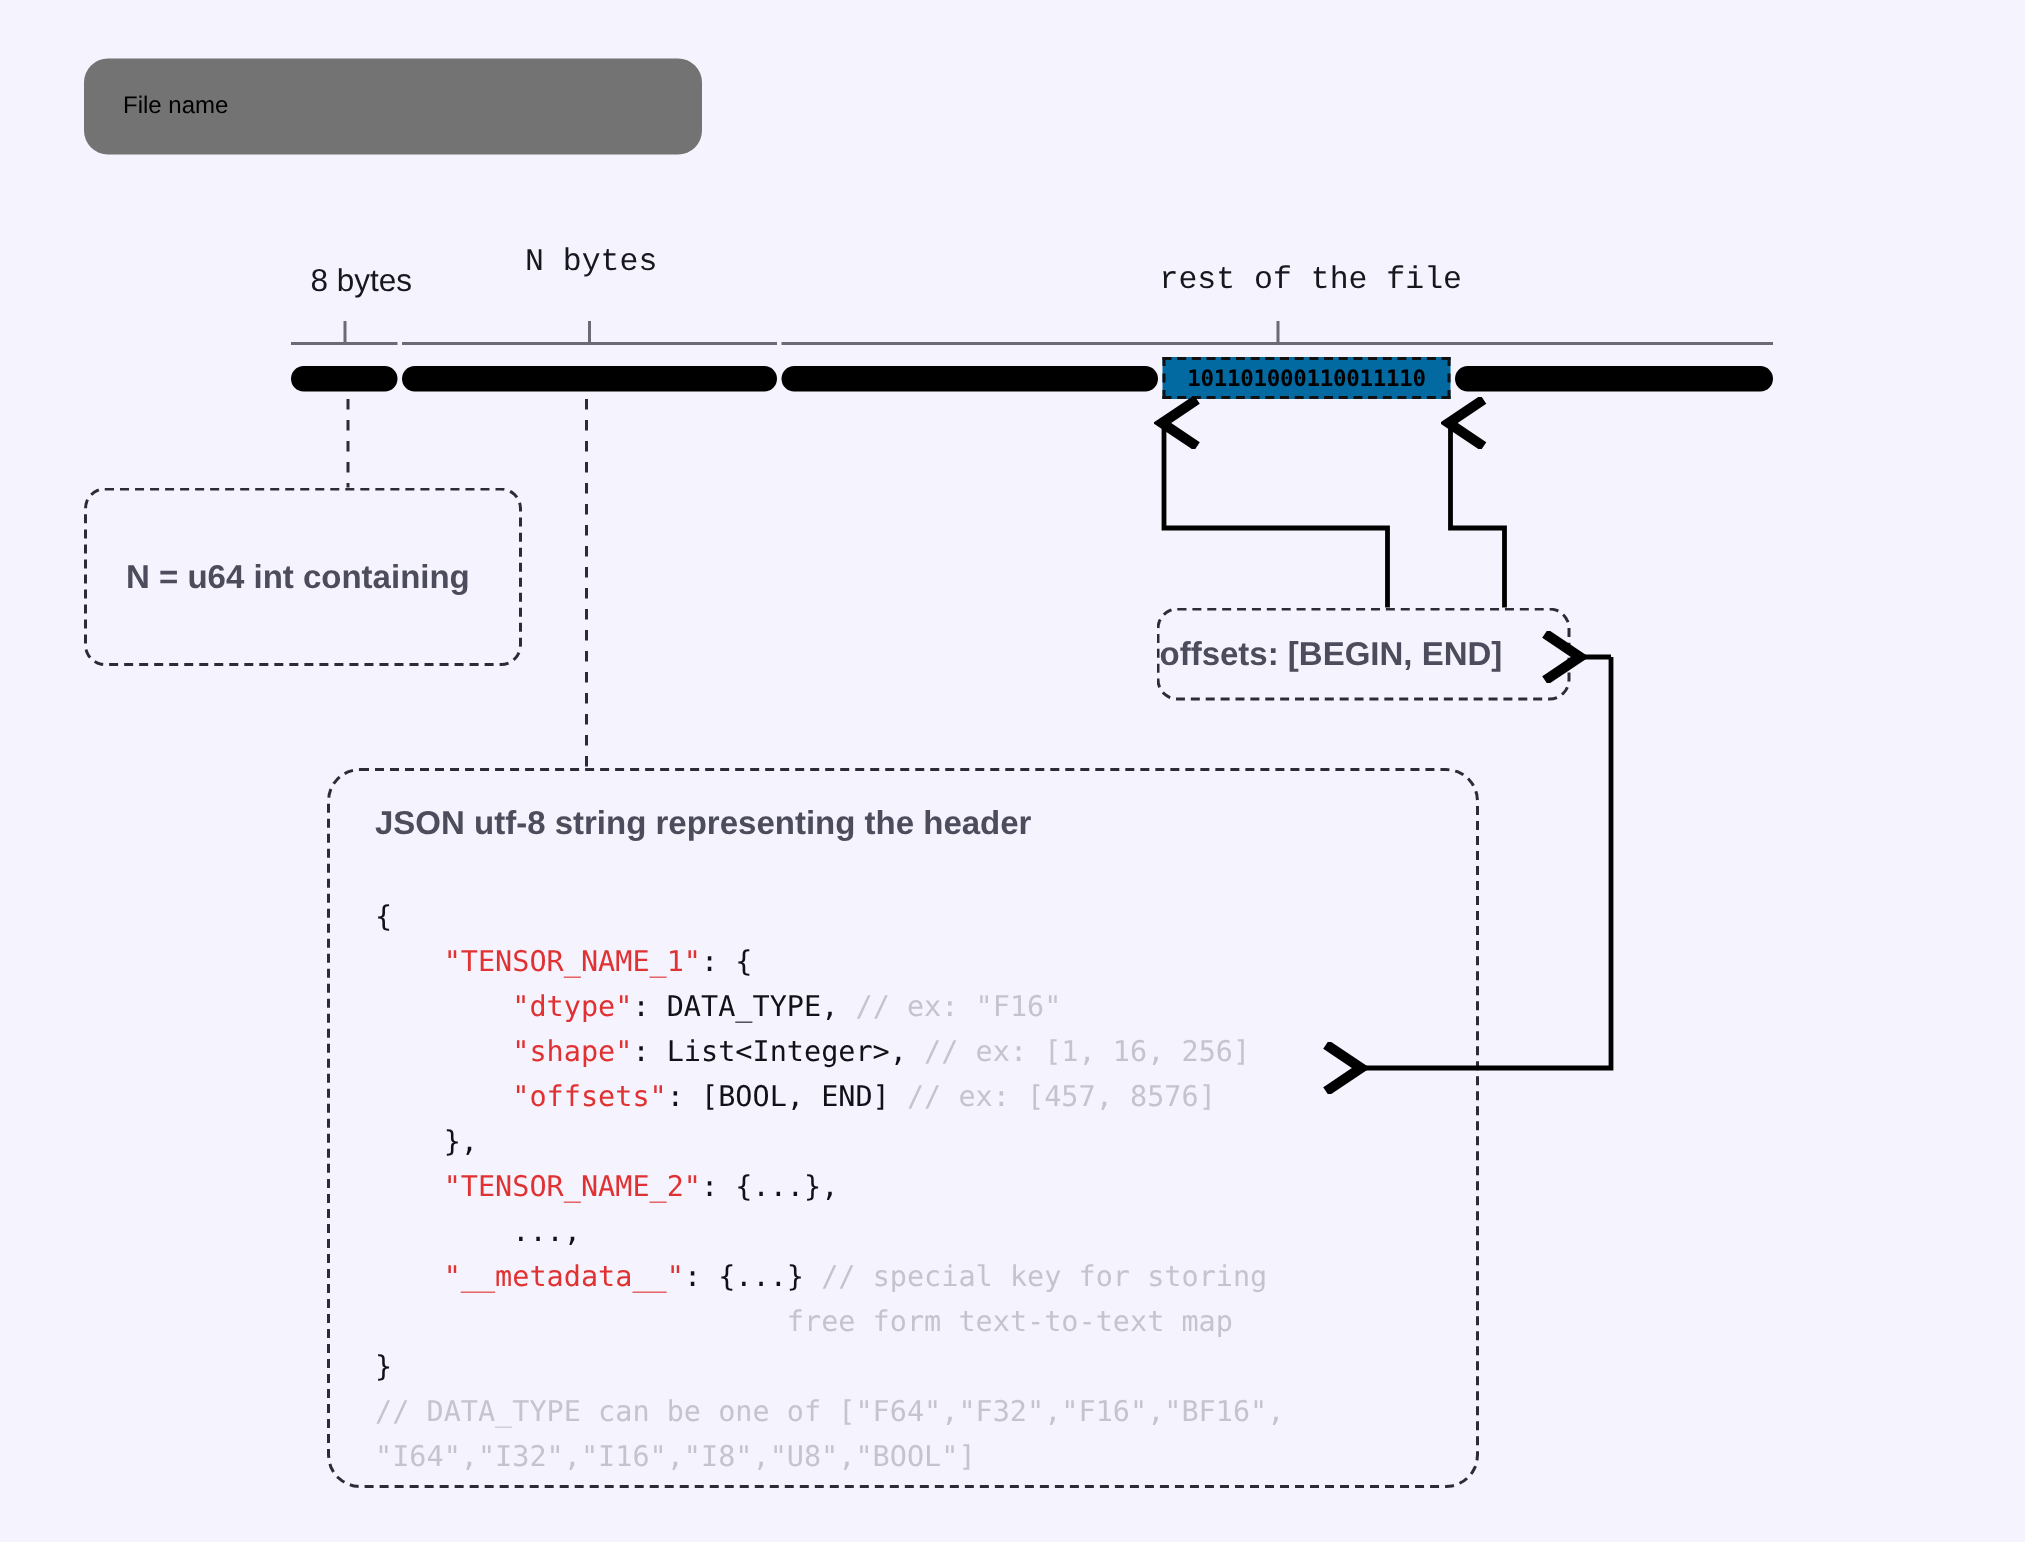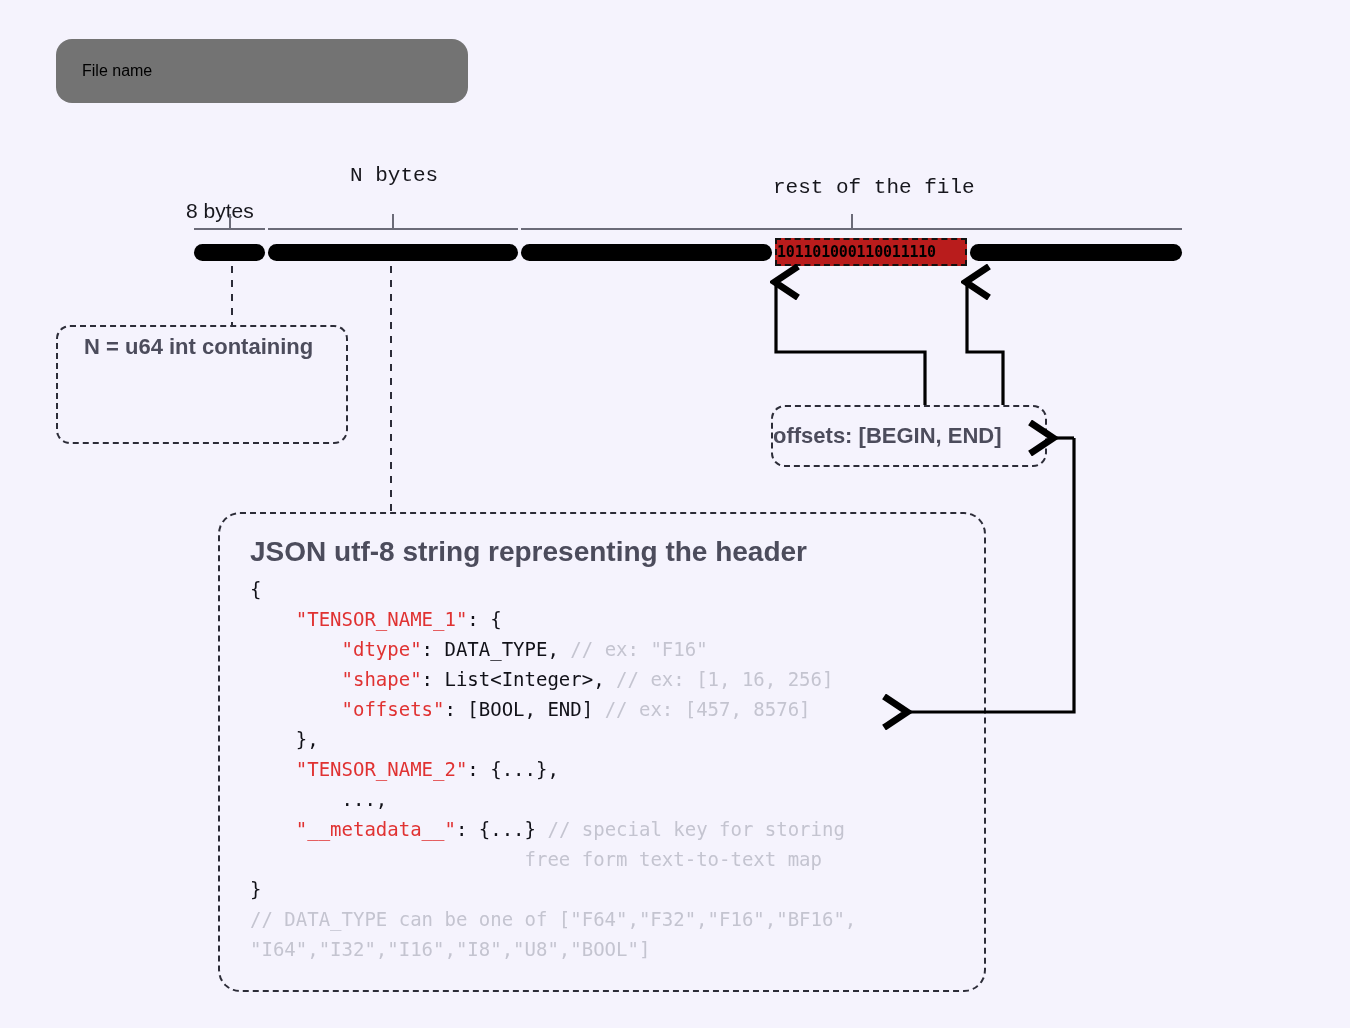--- a/index.html
+++ b/index.html
@@ -37,37 +37,37 @@
   
   .bar-seg{
     position:absolute;height:17px;background:#000000;border-radius:9px;
   }
 
   
   #binary-chunk{
     position:absolute;left:775px;top:238px;width:192px;height:28px;
     border:2px dashed #111111;
     box-sizing:border-box;
-    background:#b91c1c;
-    display:flex;align-items:center;justify-content:flex-start;
+    background:#0369a1;
+    display:flex;align-items:center;justify-content:center;
   }
   #binary-chunk span{
     font-family:"DejaVu Sans Mono","Liberation Mono",monospace;
     font-size:15px;font-weight:700;color:#000;letter-spacing:-0.2px;
     white-space:nowrap;
   }
 
   
   .callout{
     position:absolute;border:2px dashed #2c2c38;border-radius:14px;
     box-sizing:border-box;background:transparent;
   }
   #n-callout{
     left:56px;top:325px;width:292px;height:119px;
-    display:flex;flex-direction:column;
+    display:flex;flex-direction:column;justify-content:center;
     padding:0 26px;
   }
   #n-callout div{
     font-size:22px;font-weight:700;color:#4c4c5c;line-height:40px;
     white-space:nowrap;
   }
   #offsets-callout{
     left:771px;top:405px;width:276px;height:62px;
     display:flex;align-items:center;justify-content:flex-start;
   }
@@ -75,21 +75,21 @@
     font-size:22px;font-weight:700;color:#4c4c5c;white-space:nowrap;
   }
 
   
   #json-box{
     position:absolute;left:218px;top:512px;width:768px;height:480px;
     border:2px dashed #2c2c38;border-radius:22px;box-sizing:border-box;
     padding:22px 26px 0 30px;
   }
   #json-title{
-    font-size:28px;font-weight:700;color:#4c4c5c;margin-bottom:6px;
+    font-size:22px;font-weight:700;color:#4c4c5c;margin-bottom:34px;
     white-space:nowrap;
   }
   #json-code{
     font-family:"DejaVu Sans Mono","Liberation Mono",monospace;
     font-size:19px;line-height:30px;color:#111118;white-space:pre;
   }
   #json-code .k{color:#e03232;}
   #json-code .c{color:#c4c4d0;}
 
   
@@ -97,21 +97,21 @@
 </style>
 </head>
 <body style="background: rgb(245, 243, 253);">
 
 <div class="stage">
 
   <div id="filename-pill">
     <span>File name</span>
   </div>
 
-  <div class="ruler-label" style="left:186px;top:176px;margin-top:23px;">8 bytes</div>
+  <div class="ruler-label" style="left:207px;top:176px;">8 bytes</div>
   <div class="ruler-label" style="left:350px;top:164px;font-family:Liberation Mono, monospace;">N bytes</div>
   <div class="ruler-label" style="left:773px;top:176px;font-family:Liberation Mono, monospace;">rest of the file</div>
 
   <div class="ruler-line" style="left:194px;top:228px;width:71px;"></div>
   <div class="ruler-line" style="left:268px;top:228px;width:250px;"></div>
   <div class="ruler-line" style="left:521px;top:228px;width:661px;"></div>
 
   <div class="ruler-tick" style="left:229px;top:214px;"></div>
   <div class="ruler-tick" style="left:392px;top:214px;"></div>
   <div class="ruler-tick" style="left:851px;top:214px;"></div>

